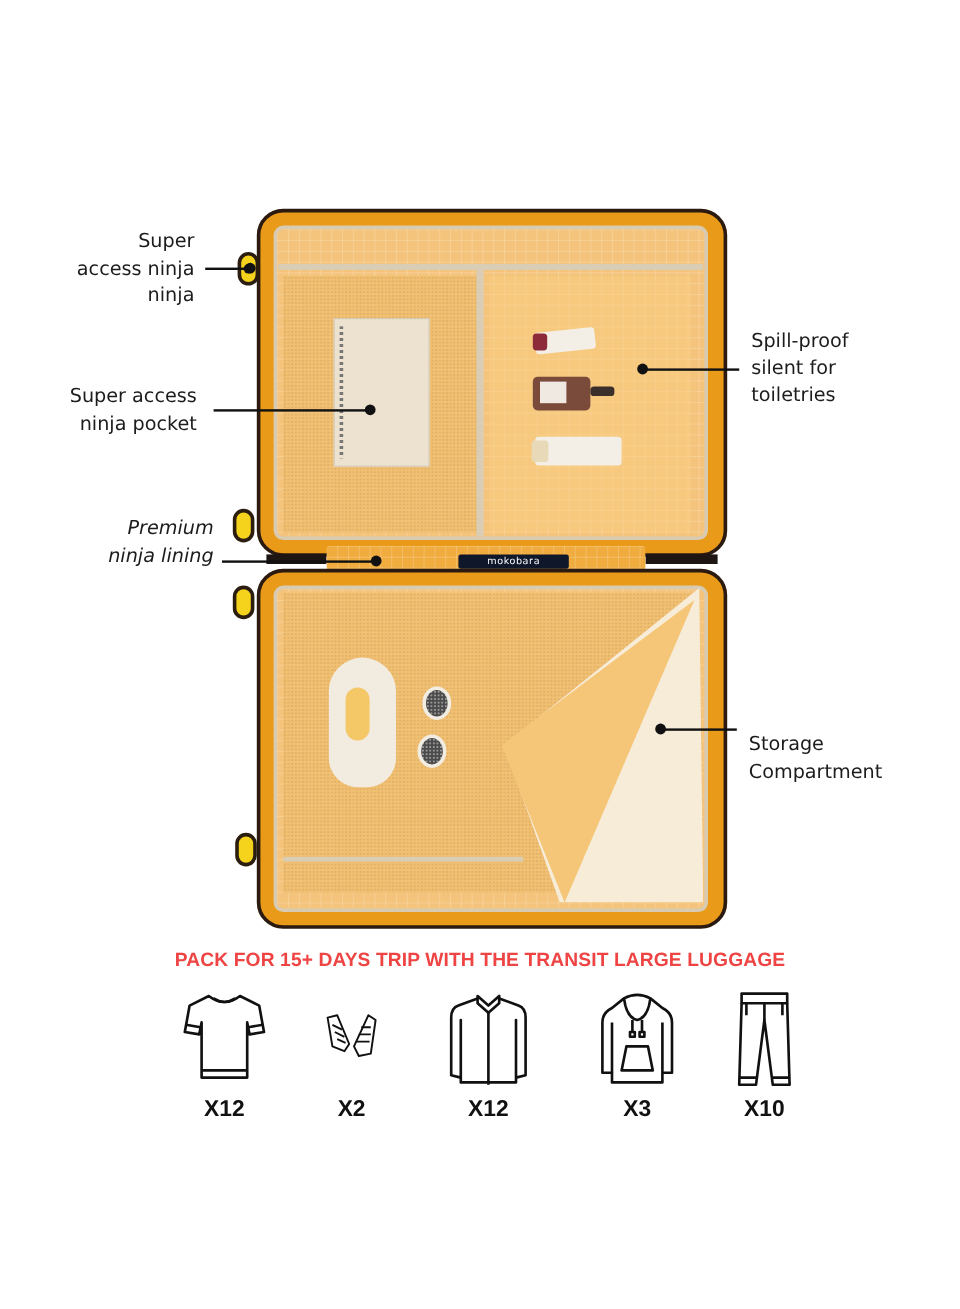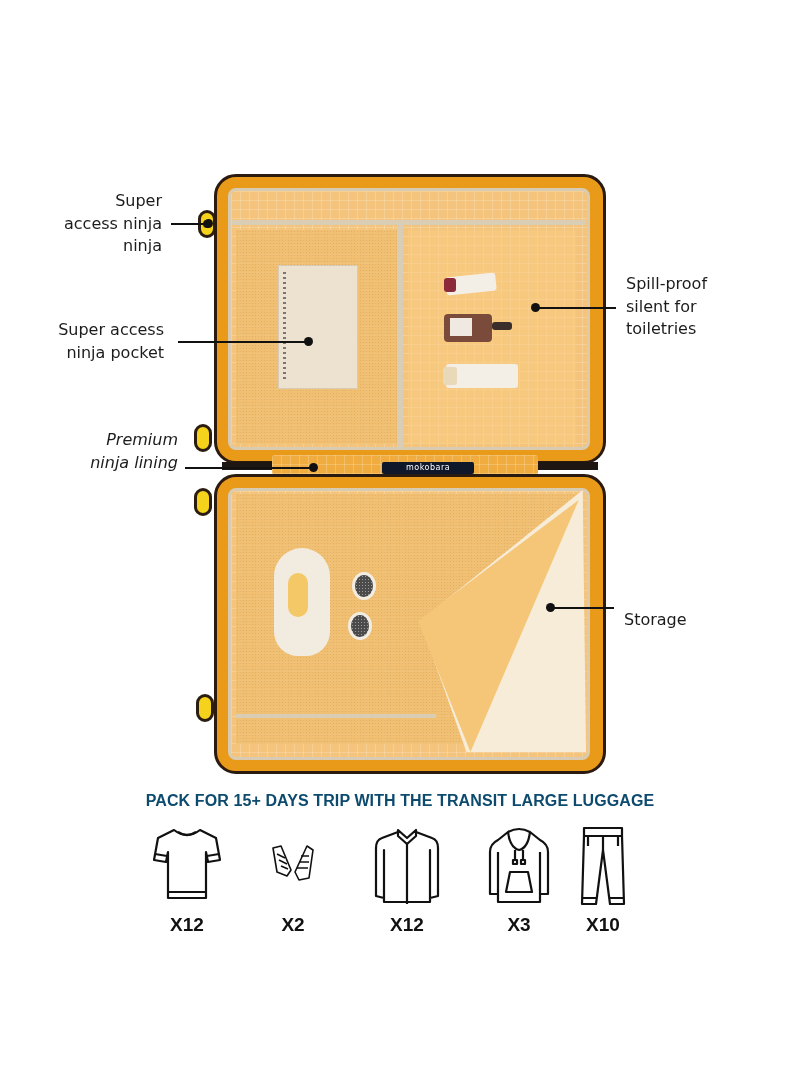--- a/index.html
+++ b/index.html
@@ -46,21 +46,21 @@
   .flap { position:absolute; background:#f6ecd8; }
   .strap { position:absolute; background:#f0ac3e; border-radius:3px;
     background-image:
       linear-gradient(rgba(255,255,255,0.2) 1px, transparent 1px),
       linear-gradient(90deg, rgba(255,255,255,0.2) 1px, transparent 1px);
     background-size:9px 9px; }
   .brand-tag { position:absolute; background:#0f172a; color:#fff; font-size:8px; line-height:12px; padding:0 24px; border-radius:2px; letter-spacing:0.5px; }
   .hinge { position:absolute; height:8px; background:#1e1612; }
 
   .headline { position:absolute; left:0; width:800px; top:792px; text-align:center;
-    font-family:"Liberation Sans", sans-serif; font-weight:bold; font-size:16px; letter-spacing:0.1px; color:#0c4a6e; }
+    font-family:"Liberation Sans", sans-serif; font-weight:bold; font-size:16px; letter-spacing:0.1px; color:#ef4444; }
   .item { position:absolute; top:826px; width:110px; text-align:center; }
   .item svg { display:block; margin:0 auto; }
   .item .qty { position:absolute; left:0; width:110px; top:88px; font-family:"Liberation Sans", sans-serif; font-weight:bold; font-size:19px; color:#111; text-align:center; }
 </style>
 </head>
 <body>
 
 <div>
 
   <div class="wheel" style="left:198px; top:210px;">
@@ -134,20 +134,21 @@
 <div class="label left" style="left:626px; top:273px; width:140px;">
   <span>Spill-proof</span>
   <span>silent for</span>
   <span>toiletries</span>
 </div>
 <div class="leader" style="left:538px; top:307px; width:78px;"></div>
 <div class="dot" style="left:531px; top:303px;"></div>
 
 <div class="label left" style="left:624px; top:584px; width:160px;margin-top:25px;">
   <span>Storage</span>
+  <span>Compartment</span>
 </div>
 <div class="leader" style="left:552px; top:607px; width:62px;"></div>
 <div class="dot" style="left:546px; top:603px;"></div>
 
 <div class="headline">PACK FOR 15+ DAYS TRIP WITH THE TRANSIT LARGE LUGGAGE</div>
 
 <div class="item" style="left:132px;">
   <svg width="70" height="76" viewBox="0 0 70 76" fill="none" stroke="#111" stroke-width="2.2" stroke-linejoin="round">
     <path d="M22 4 L6 12 L2 34 L14 36 L16 26 L16 72 L54 72 L54 26 L56 36 L68 34 L64 12 L48 4 Q35 14 22 4 Z"></path>
     <path d="M26 6 Q35 12 44 6"></path>
@@ -168,34 +169,34 @@
 
 <div class="item" style="left:352px;">
   <svg width="70" height="80" viewBox="0 0 70 80" fill="none" stroke="#111" stroke-width="2.2" stroke-linejoin="round">
     <path d="M26 4 L35 12 L44 4 L44 10 L35 18 L26 10 Z"></path>
     <path d="M26 6 L10 12 Q4 14 4 22 L4 70 L12 72 L12 24 L12 76 L58 76 L58 24 L58 72 L66 70 L66 22 Q66 14 60 12 L44 6"></path>
     <path d="M35 18 L35 78"></path>
   </svg>
   <div class="qty">X12</div>
 </div>
 
-<div class="item" style="left:464px;">
+<div class="item" style="left:476px;">
   <svg width="70" height="80" viewBox="0 0 70 80" fill="none" stroke="#111" stroke-width="2.2" stroke-linejoin="round">
     <path d="M24 6 Q35 0 46 6 L56 14 Q64 18 64 26 L64 68 L56 68 L56 76 L14 76 L14 68 L6 68 L6 26 Q6 18 14 14 Z"></path>
     <path d="M24 6 Q26 22 35 24 Q44 22 46 6"></path>
     <path d="M31 24 L31 34 M39 24 L39 34"></path>
     <rect x="29" y="34" width="4" height="4"></rect>
       <rect x="37" y="34" width="4" height="4"></rect>
     <path d="M22 66 L26 46 L44 46 L48 66 Z"></path>
     <path d="M14 26 L14 68 M56 26 L56 68"></path>
   </svg>
   <div class="qty">X3</div>
 </div>
 
-<div class="item" style="left:548px;">
+<div class="item" style="left:582px;">
   <svg width="50" height="82" viewBox="0 0 50 82" fill="none" stroke="#111" stroke-width="2.2" stroke-linejoin="round">
     <rect x="6" y="2" width="38" height="8"></rect>
     <path d="M6 10 L4 78 L18 78 L25 24 L32 78 L46 78 L44 10"></path>
     <path d="M4 72 L18 72 M32 72 L46 72 M25 10 L25 24"></path>
     <path d="M10 10 L10 20 M40 10 L40 20"></path>
   </svg>
   <div class="qty">X10</div>
 </div>
 
 </body></html>

